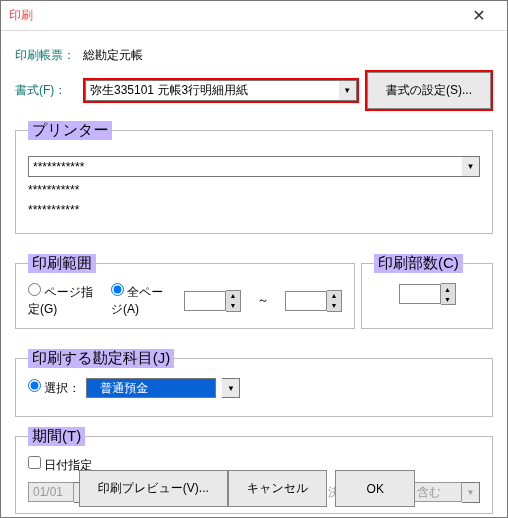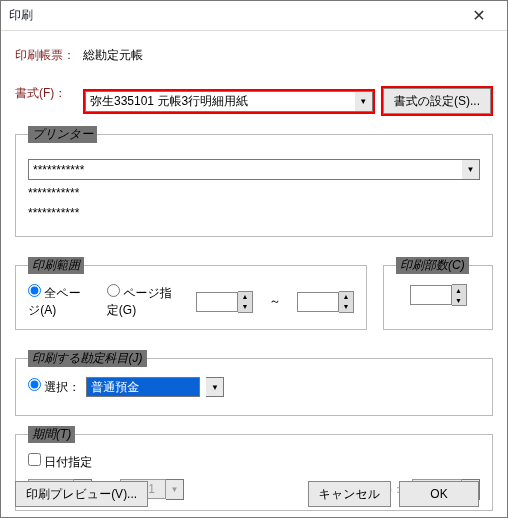--- a/index.html
+++ b/index.html
@@ -1,41 +1,41 @@
 <!DOCTYPE html>
 <html><head>
 <meta charset="utf-8">
 <style>
 * { box-sizing: border-box; margin: 0; padding: 0; font-family: "MS UI Gothic", "Meiryo", sans-serif; font-size: 12px; }
 body { background: #fff; width: 508px; height: 518px; border: 1px solid #777; position: relative; }
 .titlebar { height: 30px; background: #fff; display: flex; align-items: center; padding: 0 8px; border-bottom: 1px solid #ddd; }
-.titlebar .title { flex: 1; color: #0f172a; }
+.titlebar .title { flex: 1; color: #ef4444; }
 .titlebar .close { width: 40px; text-align: center; font-size: 16px; color: #333; cursor: pointer; }
 .content { padding: 10px 14px; }
 .row { display: flex; align-items: center; margin: 6px 0; }
-.row .label { width: 68px; color: #7f1d1d; }
+.row .label { width: 68px; color: #0f766e; }
 .row .value { color: #000; }
 select.combo, input.combo { height: 21px; border: 1px solid #777; background: #fff; padding: 0 4px; }
 fieldset { border: 1px solid #bbb; margin: 10px 0; padding: 10px 12px; position: relative; }
-fieldset legend { padding: 0 4px; font-size: 12px; background: #737373; font-style: italic; }
-.btn { height: 26px; border: 1px solid #888; background: #e9e9e9; padding: 0 10px; cursor: pointer; min-width: 80px; }
+fieldset legend { padding: 0 4px; font-size: 15px; background: #c4b5fd; }
+.btn { height: 37px; border: 1px solid #888; background: #e9e9e9; padding: 0 18px; cursor: pointer; min-width: 80px; }
 .radio-row { display: flex; align-items: center; gap: 16px; }
 .spin { display: inline-flex; align-items: center; }
 .spin input { width: 42px; height: 20px; border: 1px solid #888; text-align: right; padding: 0 2px; }
 .spin .arrows { display: flex; flex-direction: column; border: 1px solid #888; border-left: none; }
 .spin .arrows button { width: 14px; height: 10px; border: none; background: #ddd; font-size: 7px; line-height: 7px; cursor: pointer; padding:0; display:flex; align-items:center; justify-content:center; }
 .highlight-box { border: 2px solid #e00; }
 .disabled { color: #999; }
-.footer { position: absolute; bottom: 10px; left: 14px; right: 28px; display: flex; justify-content: space-between; align-items: center; }
+.footer { position: absolute; bottom: 10px; left: 14px; right: 28px; display: flex; justify-content: center; align-items: center; }
 .footer .right { display: flex; gap: 8px; }
-.select-bg { background: #0a63d6; color: #fff; border: 1px solid #777; height: 20px; display: inline-flex; align-items: center; padding: 0 4px; width: 114px; }
+.select-bg { background: #0a63d6; color: #fff; border: 1px solid #777; height: 20px; display: inline-flex; align-items: center; padding: 0 13px; width: 130px; }
 .select-arrow { display: inline-flex; width: 18px; height: 20px; border: 1px solid #777; border-left: none; background: #e9e9e9; align-items: center; justify-content: center; font-size: 8px; }
-.side-by-side { display: flex; gap: 16px; }
+.side-by-side { display: flex; gap: 6px; }
 .print-range { flex: 1; }
-.copies { width: 110px; }
+.copies { width: 132px; }
 .period-fields { display: flex; align-items: center; gap: 8px; margin-top: 8px; flex-wrap: wrap; }
 .period-fields .disabled-field { color:#999; }
 .grey-combo { background:#e9e9e9; height:20px; border:1px solid #999; display:inline-flex; align-items:center; padding:0 4px; min-width:46px; color:#777; }
 .combo-drop-btn { width:18px; height:21px; border:1px solid #777; border-left:none; background:#e9e9e9; display:inline-flex; align-items:center; justify-content:center; font-size:8px; cursor:pointer; }
 </style>
 </head>
 <body>
 
 <div class="titlebar">
   <span class="title">印刷</span>
@@ -43,21 +43,21 @@
 </div>
 
 <div class="content">
   <div class="row">
     <span class="label">印刷帳票：</span>
     <span class="value">総勘定元帳</span>
   </div>
 
   <div class="row">
     <span class="label">書式(F)：</span>
-    <div style="display:flex; align-items:center; flex:1; gap:6px;margin-top:16px;">
+    <div style="display:flex; align-items:center; flex:1; gap:6px;">
       <div class="highlight-box" style="display:flex; flex:1;">
         <input class="combo" style="flex: 1 1 0%; border-right: none;" readonly="" value="弥生335101 元帳3行明細用紙">
         <span class="combo-drop-btn">▼</span>
       </div>
       <span class="highlight-box" style="display:inline-block;">
         <button class="btn">書式の設定(S)...</button>
       </span>
     </div>
   </div>
 
@@ -76,22 +76,22 @@
     </div>
     <div class="row">
       <span class="value">***********</span>
     </div>
   </fieldset>
 
   <div class="side-by-side">
     <fieldset class="print-range">
       <legend>印刷範囲</legend>
       <div class="radio-row">
+        <label><input type="radio" name="range" style=""> <span>ページ指定(G)</span></label>
         <label><input type="radio" name="range" checked="" style=""> <span>全ページ(A)</span></label>
-        <label><input type="radio" name="range" style=""> <span>ページ指定(G)</span></label>
         <span class="spin">
             <input style="">
             <span class="arrows">
               <button>▲</button>
               <button>▼</button>
             </span>
           </span>
         <span>～</span>
         <span class="spin">
             <input style="">

